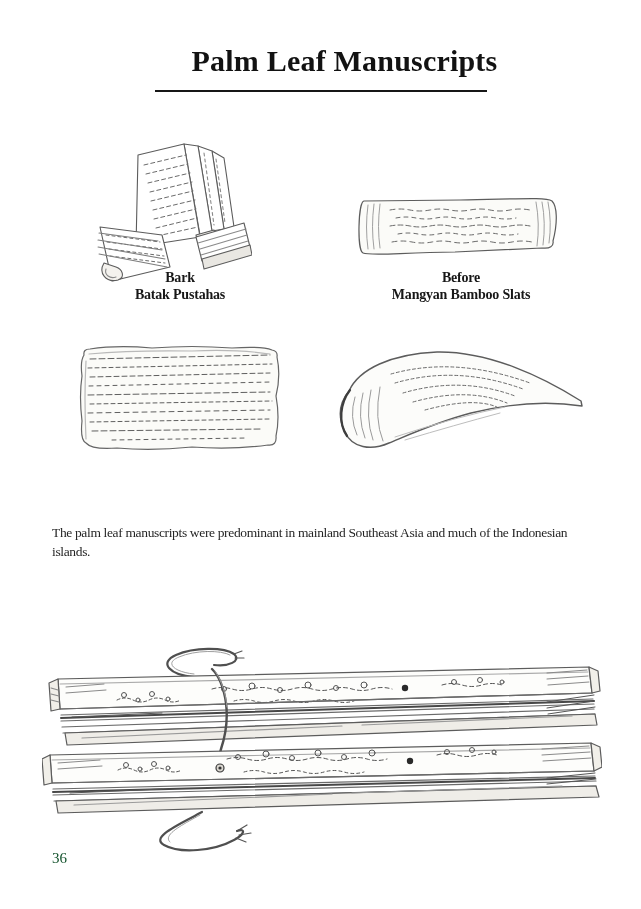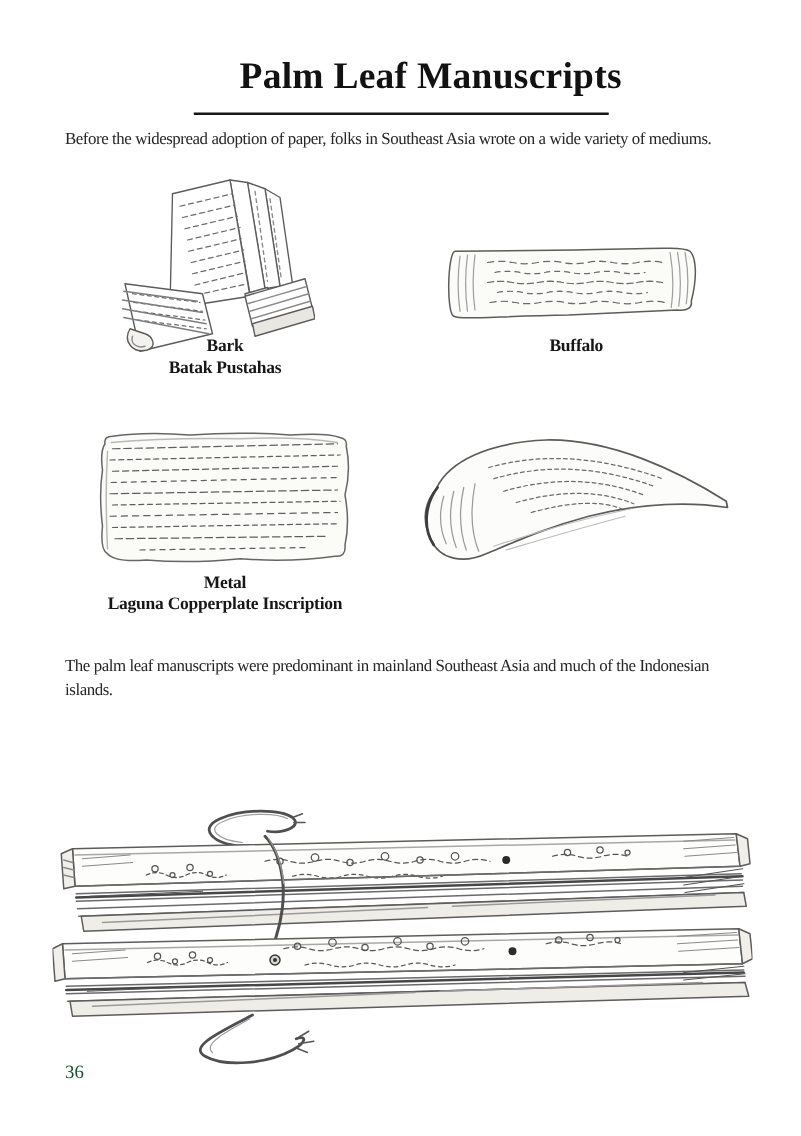--- a/index.html
+++ b/index.html
@@ -39,21 +39,20 @@
   .pageno{position:absolute;left:52px;top:850px;font-size:15px;color:#14532d;}
 </style>
 </head>
 <body>
 
 <div class="page">
 
   <div class="title">Palm Leaf Manuscripts</div>
   <div class="title-underline"></div>
 
-  <p class="para para-intro">Before the widespread adoption of paper, folks in Southeast Asia wrote on a wide variety of mediums.</p>
 
   <svg class="illus illus-bark" width="160" height="146" viewBox="0 0 160 146">
     <g stroke="#5c5c5c" stroke-width="1.1" fill="none" stroke-linecap="round" stroke-linejoin="round">
 
       <path fill="#fff" d="M120,12 L132,19 L142,88 L132,90 Z"></path>
       <path fill="#fff" d="M106,7 L120,12 L132,90 L120,92 Z"></path>
       <path fill="#fff" d="M92,5 L106,7 L120,92 L108,96 Z"></path>
       <path stroke="#8a8a8a" stroke-dasharray="3 3" d="M112,14 L122,86"></path>
       <path stroke="#8a8a8a" stroke-dasharray="3 3" d="M124,20 L133,84"></path>
 
@@ -115,21 +114,22 @@
         <path stroke-dasharray="5 4" d="M42,53 q10,-2 20,0 t20,0 t20,0 t20,0 t20,0 t20,0 t20,0"></path>
       </g>
     </g>
   </svg>
 
   <div class="caption cap-r1 cap-left">
     <div>Bark</div>
     <div>Batak Pustahas</div>
   </div>
   <div class="caption cap-r1 cap-right">
-    <div>Buffalo</div>
+    <div>Before</div>
+    <div>Mangyan Bamboo Slats</div>
   </div>
 
   <svg class="illus illus-metal" width="215" height="115" viewBox="0 0 215 115">
     <g stroke="#666" stroke-width="1.2" fill="none" stroke-linecap="round">
       <path fill="#fbfbf8" d="M12,14 Q11,8 18,8 Q45,4 80,7 Q120,4 160,7 Q190,5 200,9 Q206,10 205,16 Q209,35 204,55 Q208,77 204,95 Q205,105 196,104 Q160,109 120,106 Q80,110 45,107 Q20,109 14,102 Q8,99 10,80 Q7,55 10,35 Q8,20 12,14 Z"></path>
       <path stroke="#b9b9b9" d="M17,13 Q60,9 120,10 Q165,8 198,13"></path>
       <path stroke="#b9b9b9" d="M14,20 Q12,55 14,98"></path>
       <g stroke="#5f5f5f" stroke-width="1">
         <path stroke-dasharray="6 3" d="M18,18 L198,14"></path>
         <path stroke-dasharray="4 3" d="M16,27 L200,23"></path>
@@ -162,24 +162,20 @@
       <g stroke="#6b6b6b" stroke-width="1" stroke-dasharray="3 2.5">
         <path d="M66,33 Q130,15 205,42"></path>
         <path d="M70,42 Q132,24 198,48"></path>
         <path d="M78,52 Q136,35 190,55"></path>
         <path d="M88,61 Q142,46 182,62"></path>
         <path d="M100,69 Q148,56 172,66"></path>
       </g>
     </g>
   </svg>
 
-  <div class="caption cap-r2 cap-left">
-    <div>Metal</div>
-    <div>Laguna Copperplate Inscription</div>
-  </div>
 
   <p class="para para-2">The palm leaf manuscripts were predominant in mainland Southeast Asia and much of the Indonesian islands.</p>
 
   <svg class="illus illus-palm" width="560" height="215" viewBox="0 0 560 215">
     <g stroke="#5c5c5c" stroke-width="1.2" fill="none" stroke-linecap="round" stroke-linejoin="round">
 
       <path stroke="#4f4f4f" stroke-width="2.2" d="M152,32 C128,30 116,18 134,10 C152,2 182,2 192,9 C200,16 186,22 172,20"></path>
       <path stroke="#9f9f9f" stroke-width="1" d="M152,29 C132,27 122,18 137,12 C153,5 179,5 188,10"></path>
       <path stroke="#555" stroke-width="1.2" d="M192,9 l8,-3 M193,13 l9,0"></path>
 

